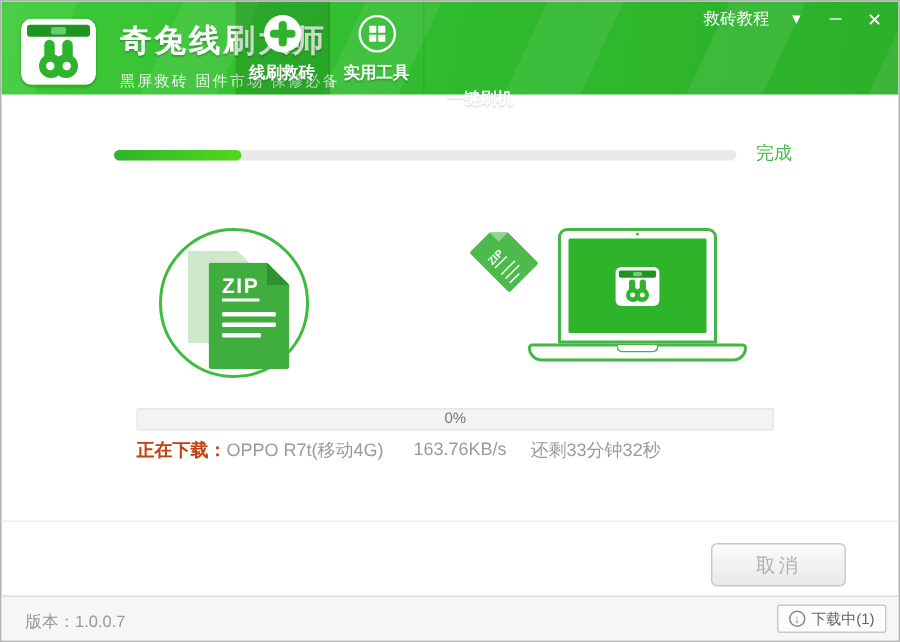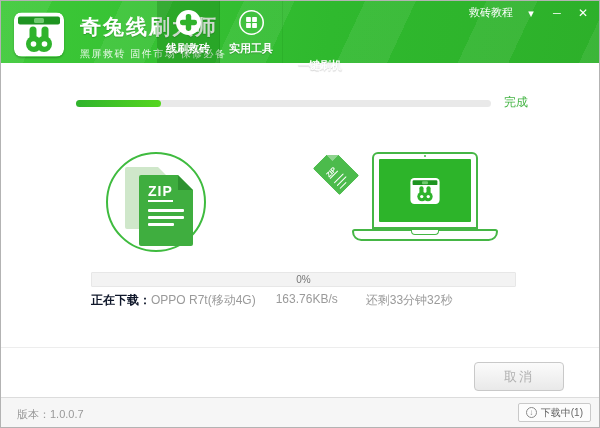--- a/index.html
+++ b/index.html
@@ -87,24 +87,24 @@
     background:#fff; border:1.5px solid #45b645; border-top:none; border-radius:0 0 4px 4px; }
 
   
   .file-track { position:absolute; left:90px; top:271px; width:425px; height:15px;
     background:#f3f3f3; border:1px solid #e7e7e7; border-radius:1px; }
   .file-fill { position:absolute; left:0; top:0; height:100%;
     background:linear-gradient(90deg,#2fb32c,#55d61f); }
   .file-pct { position:absolute; width:100%; text-align:center; font-size:10px;
     color:#777; line-height:13px; }
   .dl-info { position:absolute; left:90px; top:291px; font-size:12px; display:flex; }
-  .dl-status { color:#0f172a; font-weight:bold;text-align:center; }
+  .dl-status { color:#c2410c; font-weight:bold;text-align:center; }
   .dl-target { color:#9a9a9a; }
   .dl-speed { color:#9a9a9a; margin-left:20px; }
-  .dl-remaining { color:#9a9a9a; margin-left:28px; }
+  .dl-remaining { color:#9a9a9a; margin-left:16px; }
 
   .divider { position:absolute; left:0; top:346px; width:100%; height:1px; background:#ededed; }
 
   .cancel-btn { position:absolute; left:473px; top:361px; width:90px; height:29px;
     background:linear-gradient(180deg,#fbfbfb,#e9e9e9); border:1px solid #c9c9c9;
     border-radius:4px; font-size:13px; color:#b0b0b0; cursor:pointer;
     font-family:inherit; letter-spacing:2px; }
 
   
   .footer { position:absolute; left:0; bottom:0; width:100%; height:30px;

